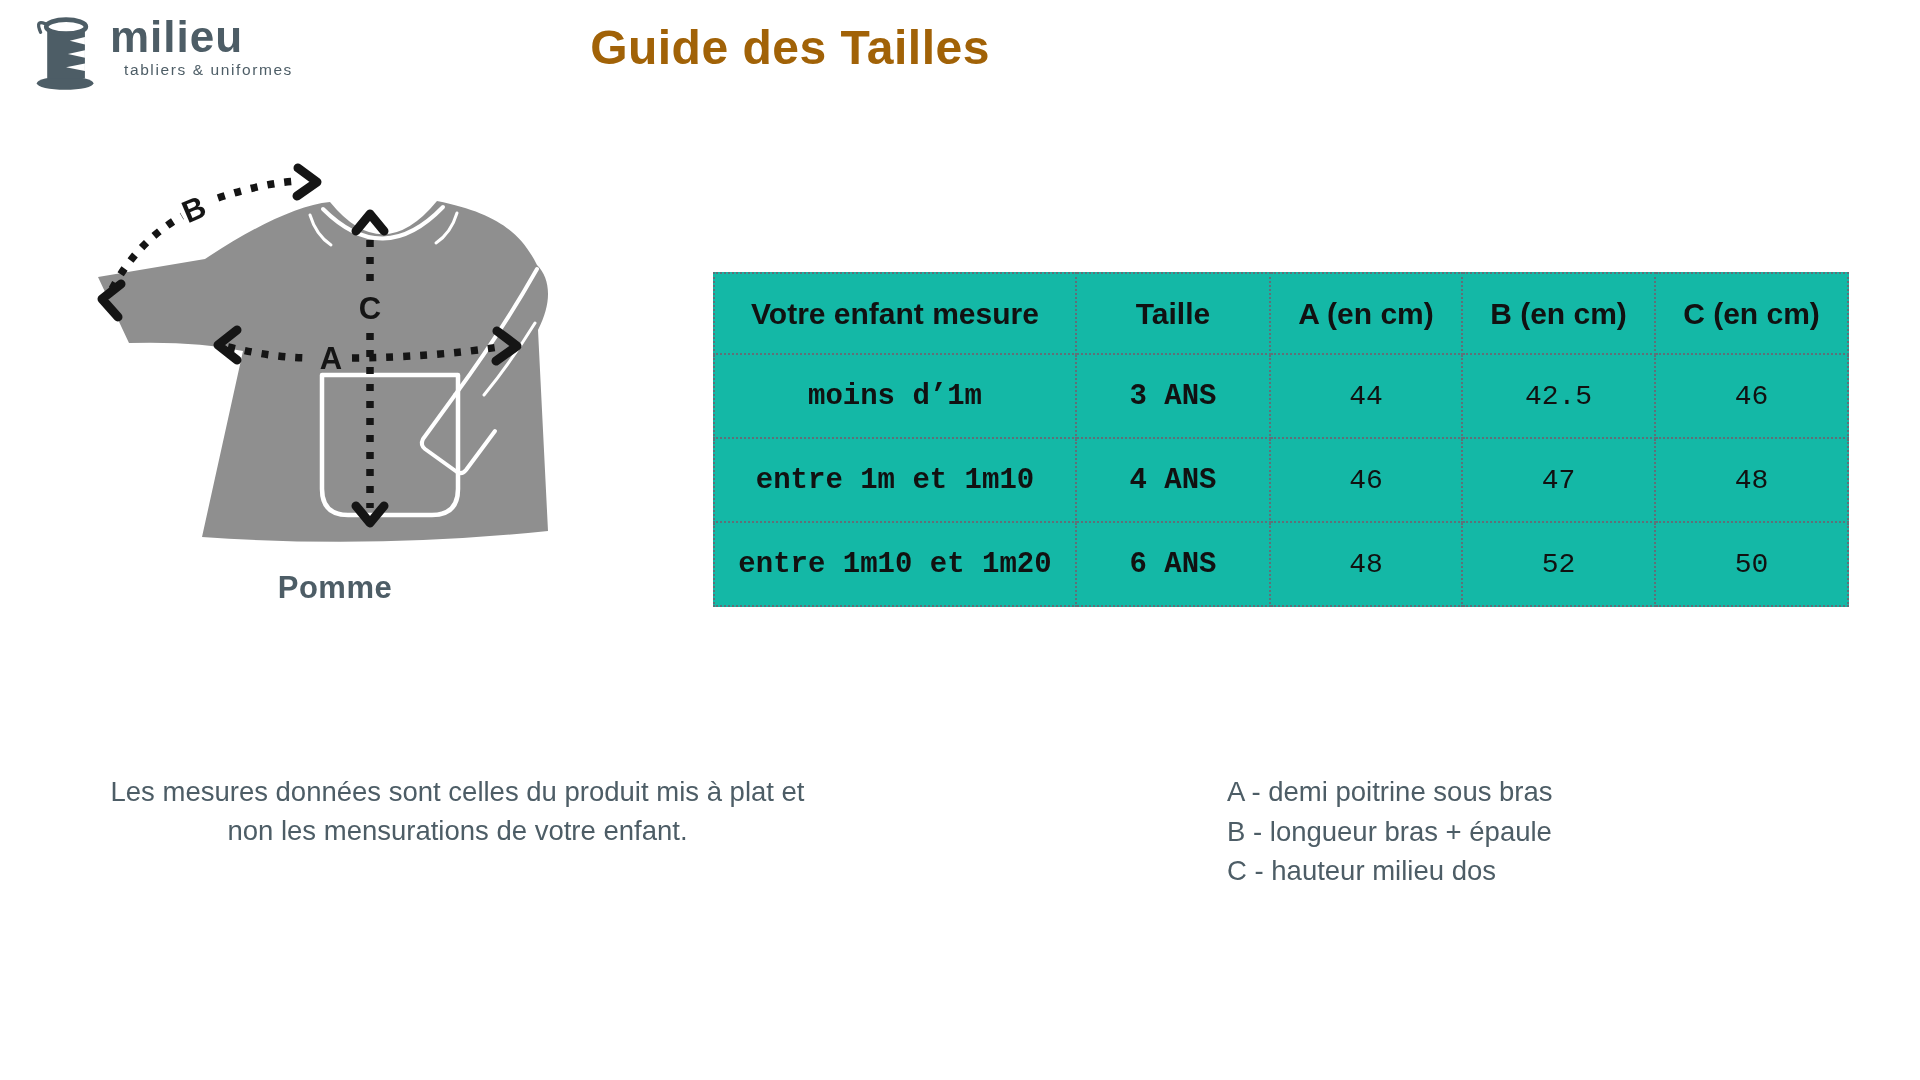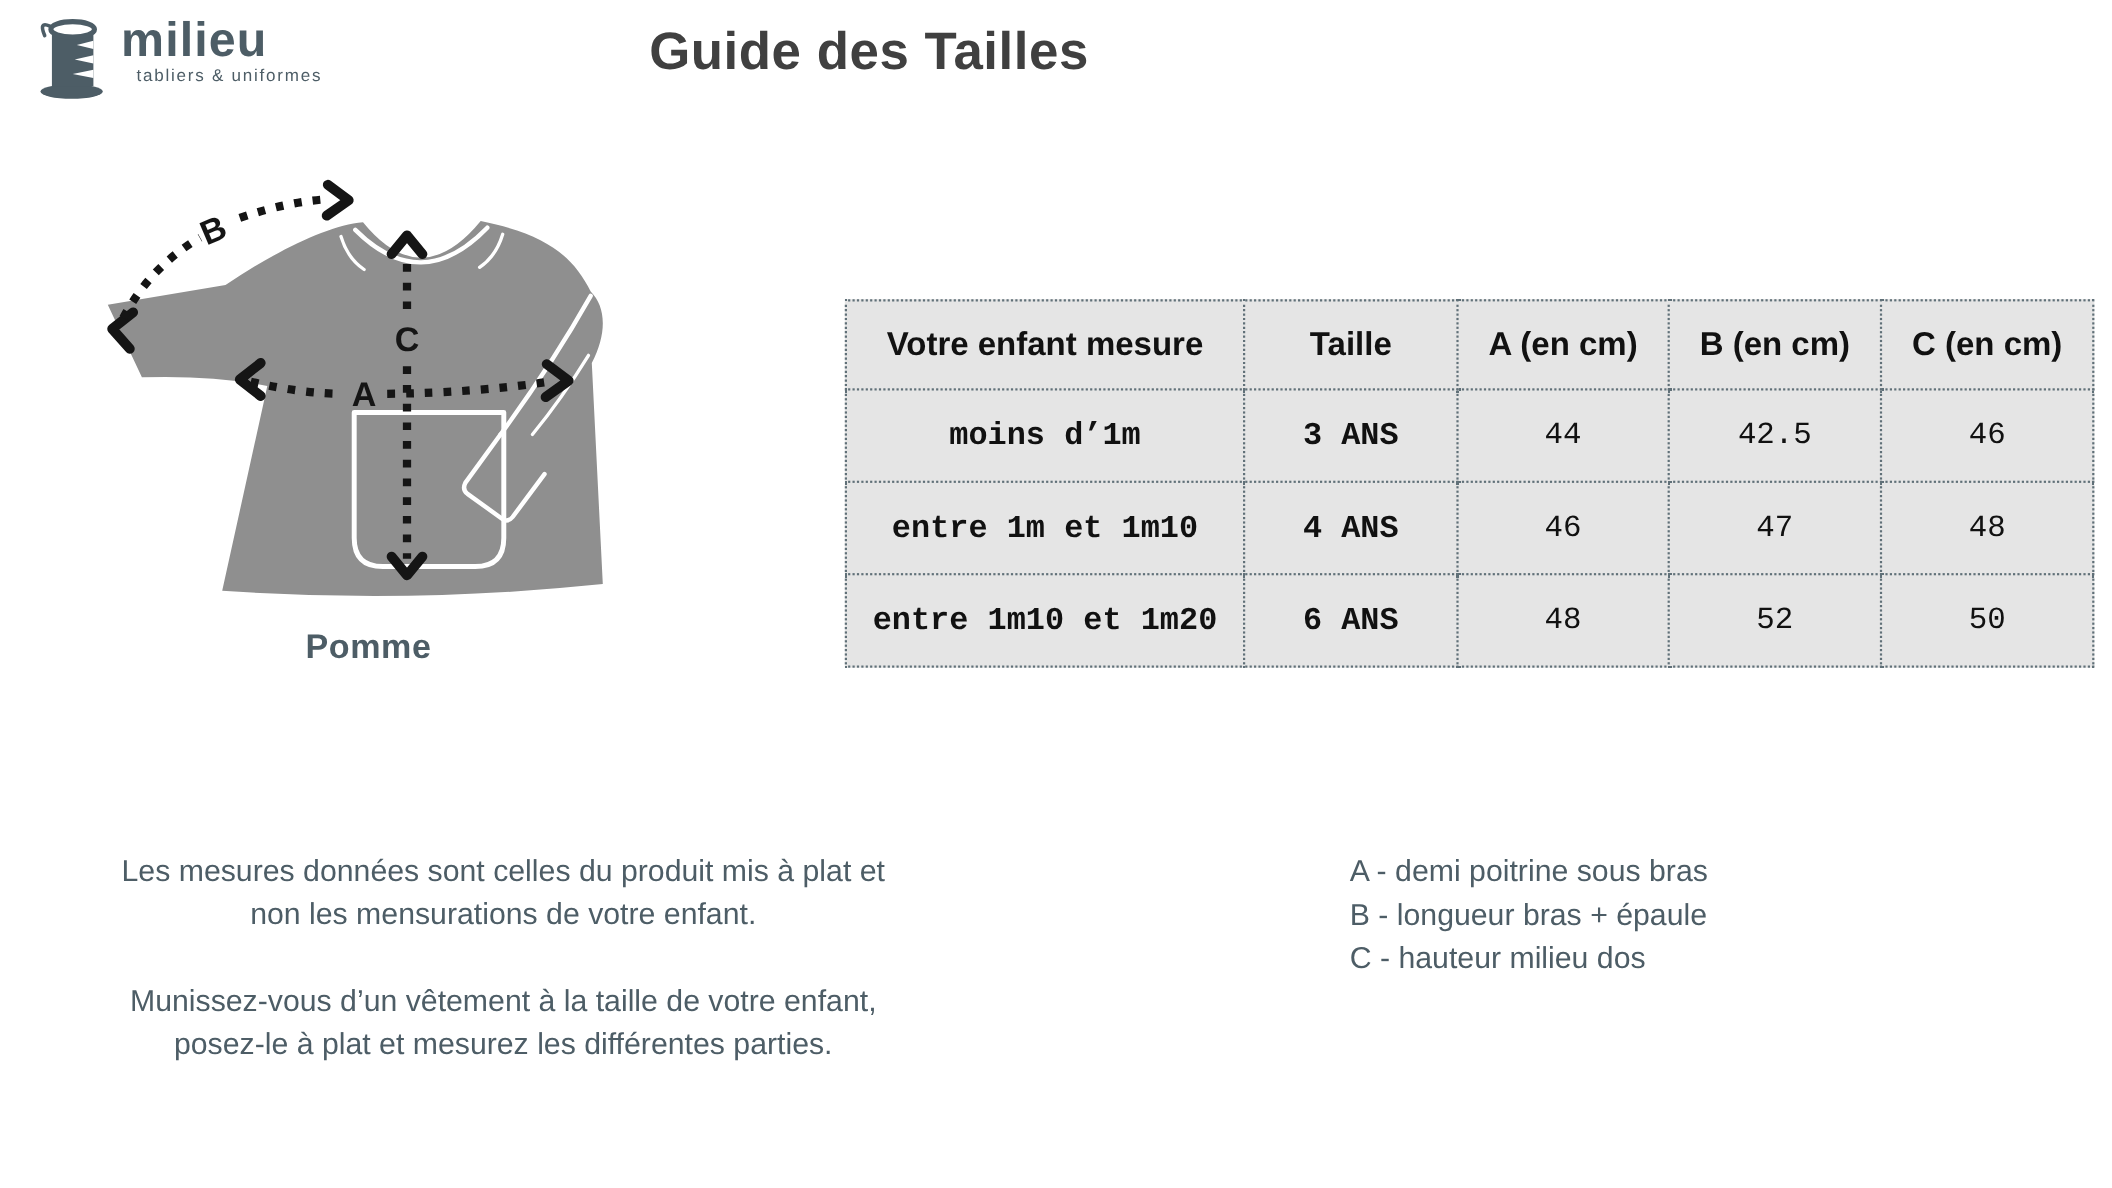--- a/index.html
+++ b/index.html
@@ -8,33 +8,33 @@
     font-family:"Liberation Sans",sans-serif;color:#4d5d66;
   }
   
   .brand{position:absolute;left:34px;top:14px;display:flex;align-items:flex-start;gap:10px;}
   .brand-text{display:flex;flex-direction:column;}
   .brand-name{font-size:44px;font-weight:700;letter-spacing:1px;line-height:1.05;color:#4d5d66;}
   .brand-tagline{font-size:15.5px;letter-spacing:1.6px;color:#4d5d66;margin-top:1px;margin-left:14px;}
   
   .page-title{
     position:absolute;left:510px;top:20px;width:560px;text-align:center;
-    font-size:48px;font-weight:700;letter-spacing:.5px;color:#404040;
+    font-size:48px;font-weight:700;letter-spacing:.5px;color:#a16207;
   }
   
   .diagram{position:absolute;left:85px;top:145px;width:500px;height:430px;}
   .arrow-label{font-family:"Liberation Sans",sans-serif;font-size:31px;font-weight:700;fill:#151515;}
   .product-name{
     position:absolute;left:85px;top:570px;width:500px;text-align:center;
     font-size:31px;font-weight:700;color:#4d5d66;letter-spacing:.5px;
   }
   
   .size-table{
-    position:absolute;left:768px;top:272px;border-collapse:collapse;table-layout:fixed;
-    background:#e5e5e5;
+    position:absolute;left:713px;top:272px;border-collapse:collapse;table-layout:fixed;
+    background:#14b8a6;
   }
   .size-table th,.size-table td{
     border:2px dotted #607078;text-align:center;vertical-align:middle;padding:0;
     color:#111111;
   }
   .size-table th{font-size:30px;font-weight:700;height:79px;}
   .size-table td{font-size:28px;height:82px;font-family:Liberation Mono, monospace;}
   .size-table td.lbl{font-size:29px;font-weight:700;}
   .col1{width:360px;} .col2{width:192px;} .col3{width:190px;} .col4{width:191px;} .col5{width:191px;}
   
@@ -154,23 +154,19 @@
       <td>50</td>
     </tr>
   </tbody>
 </table>
 
 <div class="notes">
   <div class="para1">
     <div>Les mesures données sont celles du produit mis à plat et</div>
     <div>non les mensurations de votre enfant.</div>
   </div>
-  <div class="para2">
-    <div>Munissez-vous d’un vêtement à la taille de votre enfant,</div>
-    <div>posez-le à plat et mesurez les différentes parties.</div>
-  </div>
 </div>
 
 <div class="legend">
   <div>A - demi poitrine sous bras</div>
   <div>B - longueur bras + épaule</div>
   <div>C - hauteur milieu dos</div>
 </div>
 
 </body></html>

